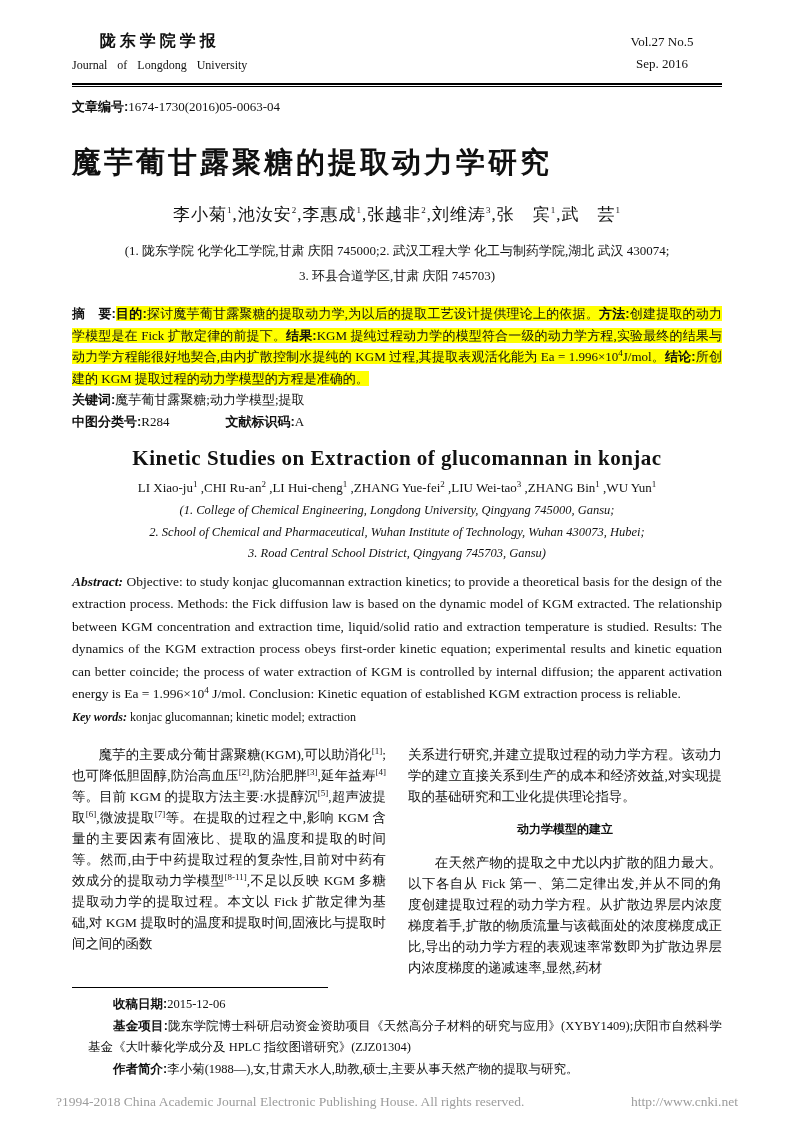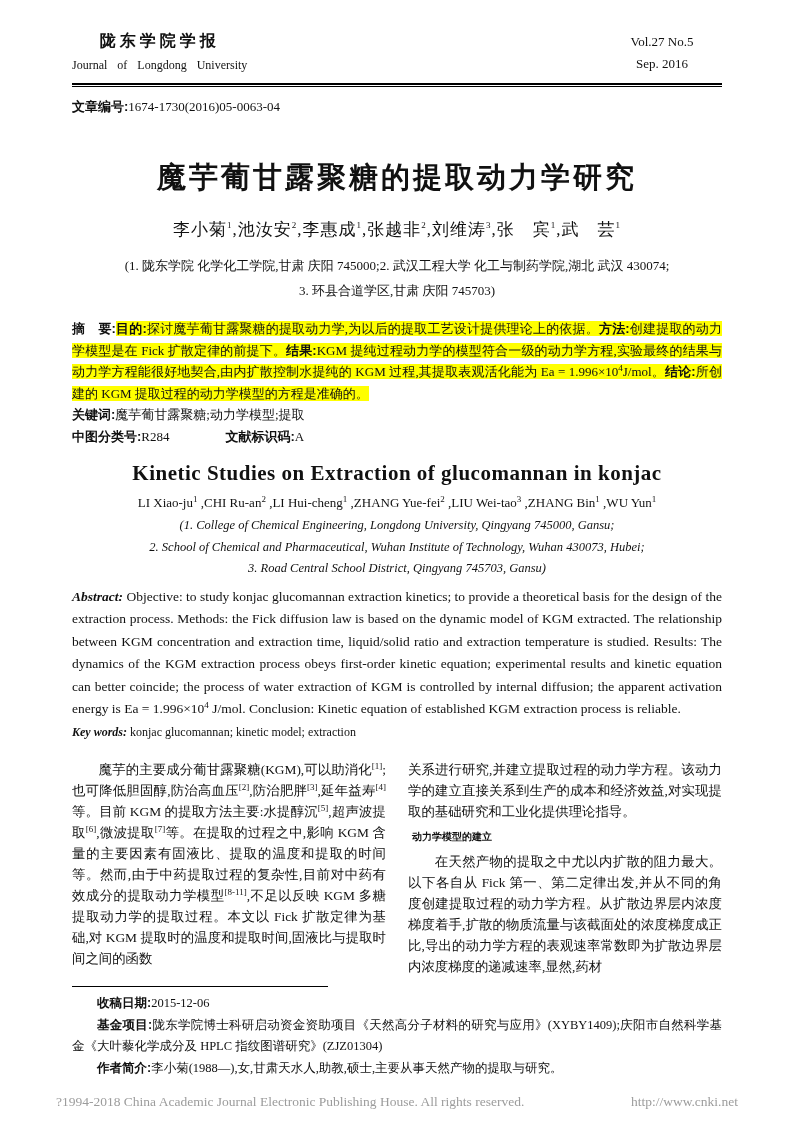--- a/index.html
+++ b/index.html
@@ -16,21 +16,21 @@
   .h-left,.h-right { text-align:center; min-width:120px; }
   .h-center { text-align:center; }
   .journal-cn { font-size:16px; font-weight:700; letter-spacing:4px; }
   .journal-en { font-size:12px; word-spacing:7px; margin-top:2px; }
   .double-rule { margin-top:7px; height:4px; border-top:2.5px solid #000; border-bottom:1px solid #000; }
 
   .article-no { margin-top:11px; font-size:13px; }
   .lbl-hei { font-weight:700; font-family:"Liberation Sans","DejaVu Sans",sans-serif; }
 
   .title-cn {
-    margin-top:42px; text-align:center; font-size:29px; font-weight:700; letter-spacing:3px;
+    margin-top:27px; font-size:29px; font-weight:700; letter-spacing:3px;
     font-family:Liberation Mono, monospace;
   }
   .authors-cn { margin-top:20px; text-align:center; font-size:17px; letter-spacing:1px; }
   .affil-cn { margin-top:12px; text-align:center; font-size:13px; line-height:25px; }
 
   .abstract-cn { margin-top:15px; font-size:13px; line-height:21.5px; text-align:justify; }
   .hl {  }
   .abstract-cn b, .kw-line b { font-family:"Liberation Sans","DejaVu Sans",sans-serif; }
   .kw-line { font-size:13px; line-height:21.5px; }
   .clc-gap { display:inline-block; width:56px; }
@@ -43,26 +43,26 @@
   .lbl-en { font-weight:700; font-style:italic; }
   .kw-en { font-size:12px; line-height:22.5px; }
 
   sup { font-size:9px; line-height:0; }
 
   .columns { margin-top:16px; display:flex; gap:22px; }
   .col { flex:1; font-size:13.4px; line-height:21px; text-align:justify; }
   .col p { margin:0; }
   .indent { text-indent:2em; }
   .body-heading {
-    font-size:10px; font-weight:700; margin:4px;
-    font-family:"Liberation Sans","DejaVu Sans",sans-serif; text-align:left;
+    font-size:12px; font-weight:700; margin:12px;
+    font-family:"Liberation Sans","DejaVu Sans",sans-serif; text-align:center;
   }
 
   .footnote-rule { margin-top:9px; width:256px; border-top:1.5px solid #000; }
-  .footnotes { margin-top:6px; font-size:12.5px; line-height:21.5px; text-align:justify; }
+  .footnotes { margin-top:6px; font-size:12.5px; line-height:21.5px; text-align:justify;margin-left:16px; }
   .footnotes p { margin:0; text-indent:2em; }
 
   .footer {
     position:absolute; left:0; right:0; bottom:12px; padding:0 56px;
     display:flex; justify-content:space-between; font-size:13.5px;
   }
 </style>
 </head>
 <body>
 

